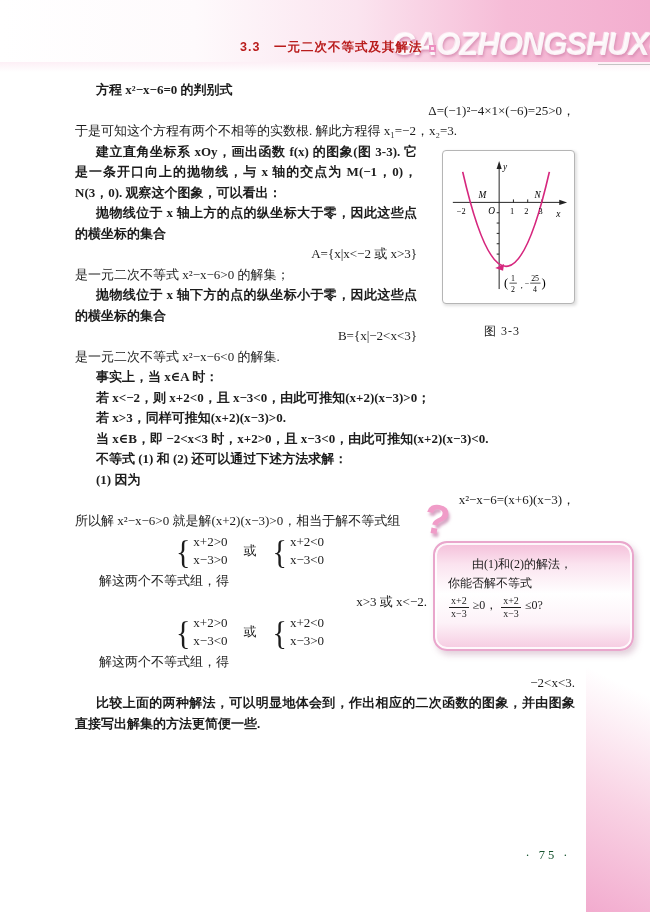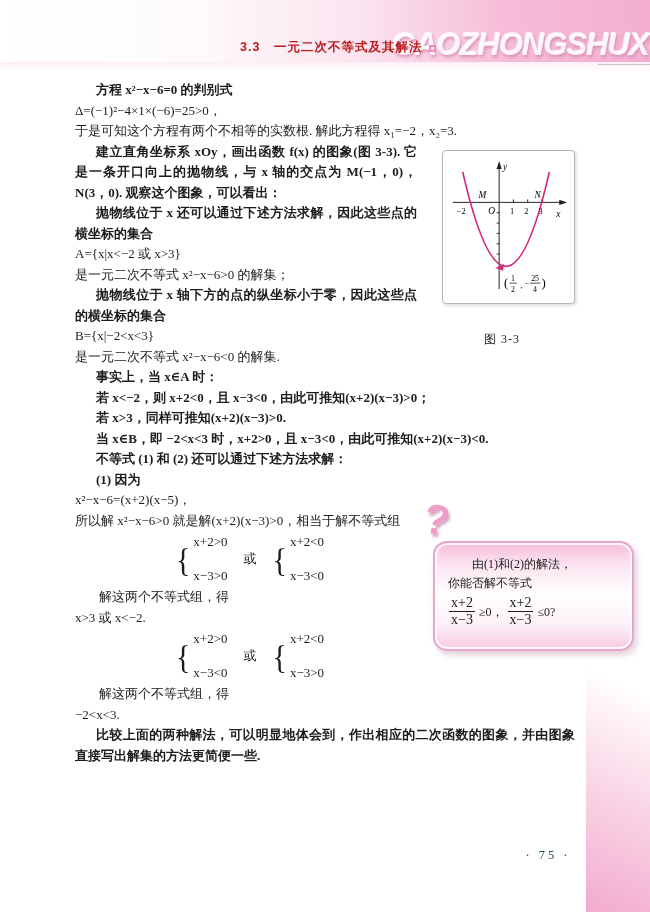--- a/index.html
+++ b/index.html
@@ -48,57 +48,57 @@
   }
 
   
   .content {
     position:absolute; top:80px; left:75px; width:500px;
     font-size:13px; line-height:20.5px; text-align:justify;
   }
   .para { margin:0; }
   .indent { text-indent:21px;font-weight:bold; }
   .indent2 { text-indent:24px; }
-  .eqline { text-align:left; }
+  .eqline { text-align:right; }
   .narrow { width:352px; }
 
   
   .figure-float { float:right; width:146px; margin:8px 0 4px 12px; text-align:center; }
   .graph-box {
     width:133px; height:154px; margin-left:13px;
     border:1px solid #b5b5b5; border-radius:4px; background:#fff;
     box-shadow:1.5px 1.5px 3px rgba(0,0,0,.12);
   }
-  .fig-caption { font-size:12px; margin-top:19px; letter-spacing:1px; }
+  .fig-caption { font-size:12px; margin-top:11px; letter-spacing:1px; }
 
   
   .sys-row { width:350px; display:flex; justify-content:center; align-items:center; margin:2px 0; }
   .sys { display:flex; align-items:center; }
   .brace { font-size:30px; font-weight:400; line-height:1; transform:scaleY(1.15); margin-right:3px; color:#1c1c1c; }
-  .sys-lines { display:flex; flex-direction:column; font-size:13px; line-height:18px; text-align:left;gap:16px; }
+  .sys-lines { display:flex; flex-direction:column; font-size:13px; line-height:18px; text-align:left; }
   .or-sep { margin:0 16px; font-size:13px; }
 
   
   .callout {
     position:absolute; left:433px; top:541px; width:201px; height:110px;
     border-radius:14px; border:2px solid #e9a6cc;
     background:linear-gradient(180deg,#f4bed9 0%,#fbe3ef 20%,#ffffff 48%,#fdf2f8 75%,#f6cbe1 100%);
     box-shadow:3px 4px 6px rgba(160,100,135,.3), inset 0 0 0 2px rgba(255,255,255,.85);
     padding:12px 10px 6px 13px; font-size:12px; line-height:19px; z-index:4;
   }
   .callout-qmark {
     position:absolute; left:-11px; top:-33px;
     font-family:"Liberation Sans","DejaVu Sans",sans-serif;
     font-size:42px; font-weight:bold; color:#f09cc8;
     text-shadow:-2px -2px 2px #ffffff, 2px 3px 3px rgba(180,90,145,.55);
     transform:rotate(10deg);
   }
   .callout-line1 { text-indent:24px; }
   .callout-math { margin-top:2px; white-space:nowrap; }
-  .frac { display:inline-block; text-align:center; vertical-align:-8px; font-size:14px; line-height:1.15; margin:0 1px; }
+  .frac { display:inline-block; text-align:center; vertical-align:-8px; font-size:10px; line-height:1.15; margin:0 1px; }
   .frac .num { display:block; border-bottom:1px solid #1c1c1c; padding:0 2px; }
   .frac .den { display:block; }
 
   
   .page-number {
     position:absolute; top:848px; left:508px; width:80px; text-align:center;
     font-size:12.5px; letter-spacing:3px; color:#14532d;
   }
 
   
@@ -159,33 +159,33 @@
         <text class="svglbl" x="83" y="137" font-size="8">−</text>
         <text class="svglbl" x="89.5" y="132" font-size="8">25</text>
         <line x1="88.5" y1="134" x2="99" y2="134" stroke="#222" stroke-width=".8"></line>
         <text class="svglbl" x="91.5" y="142.5" font-size="8">4</text>
         <text class="svglbl" x="100" y="138" font-size="13">)</text>
       </svg>
       <div class="fig-caption">图 3-3</div>
     </div>
 
     <p class="para indent">建立直角坐标系 xOy，画出函数 f(x) 的图象(图 3-3). 它是一条开口向上的抛物线，与 x 轴的交点为 M(−1，0)，N(3，0). 观察这个图象，可以看出：</p>
-    <p class="para indent">抛物线位于 x 还可以通过下述方法求解，因此这些点的横坐标的集合</p>
+    <p class="para indent">抛物线位于 x 轴上方的点的纵坐标大于零，因此这些点的横坐标的集合</p>
     <div class="eqline">A={x|x&lt;−2 或 x&gt;3}</div>
     <p class="para">是一元二次不等式 x²−x−6&gt;0 的解集；</p>
     <p class="para indent">抛物线位于 x 轴下方的点的纵坐标小于零，因此这些点的横坐标的集合</p>
     <div class="eqline">B={x|−2&lt;x&lt;3}</div>
     <p class="para">是一元二次不等式 x²−x−6&lt;0 的解集.</p>
     <p class="para indent">事实上，当 x∈A 时：</p>
     <p class="para indent">若 x&lt;−2，则 x+2&lt;0，且 x−3&lt;0，由此可推知(x+2)(x−3)&gt;0；</p>
     <p class="para indent">若 x&gt;3，同样可推知(x+2)(x−3)&gt;0.</p>
     <p class="para indent">当 x∈B，即 −2&lt;x&lt;3 时，x+2&gt;0，且 x−3&lt;0，由此可推知(x+2)(x−3)&lt;0.</p>
     <p class="para indent">不等式 (1) 和 (2) 还可以通过下述方法求解：</p>
     <p class="para indent">(1) 因为</p>
-    <div class="eqline">x²−x−6=(x+2)(x−5)，</div>
+    <div class="eqline">x²−x−6=(x+6)(x−3)，</div>
     <p class="para">所以解 x²−x−6&gt;0 就是解(x+2)(x−3)&gt;0，相当于解不等式组</p>
 
     <div class="sys-row">
       <div class="sys">
         <span class="brace">{</span>
         <span class="sys-lines">
           <span>x+2&gt;0</span>
           <span>x−3&gt;0</span>
         </span>
       </div>

